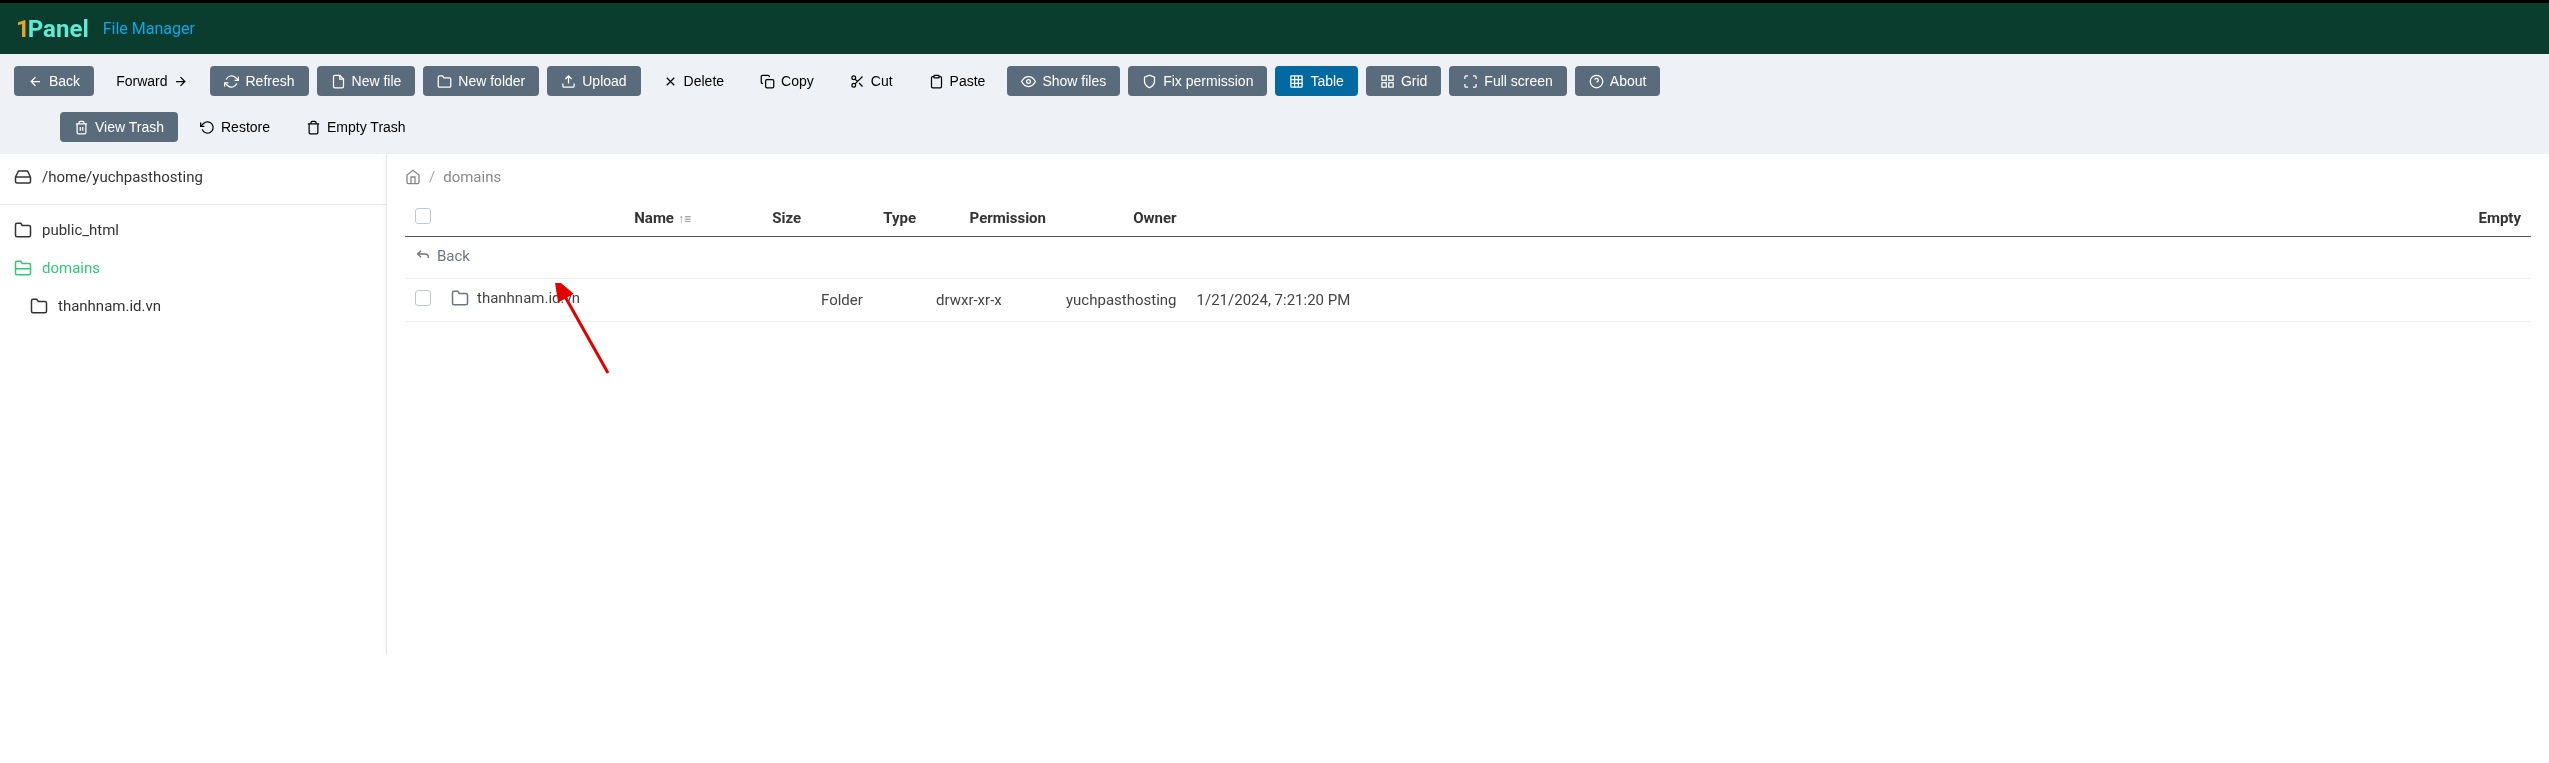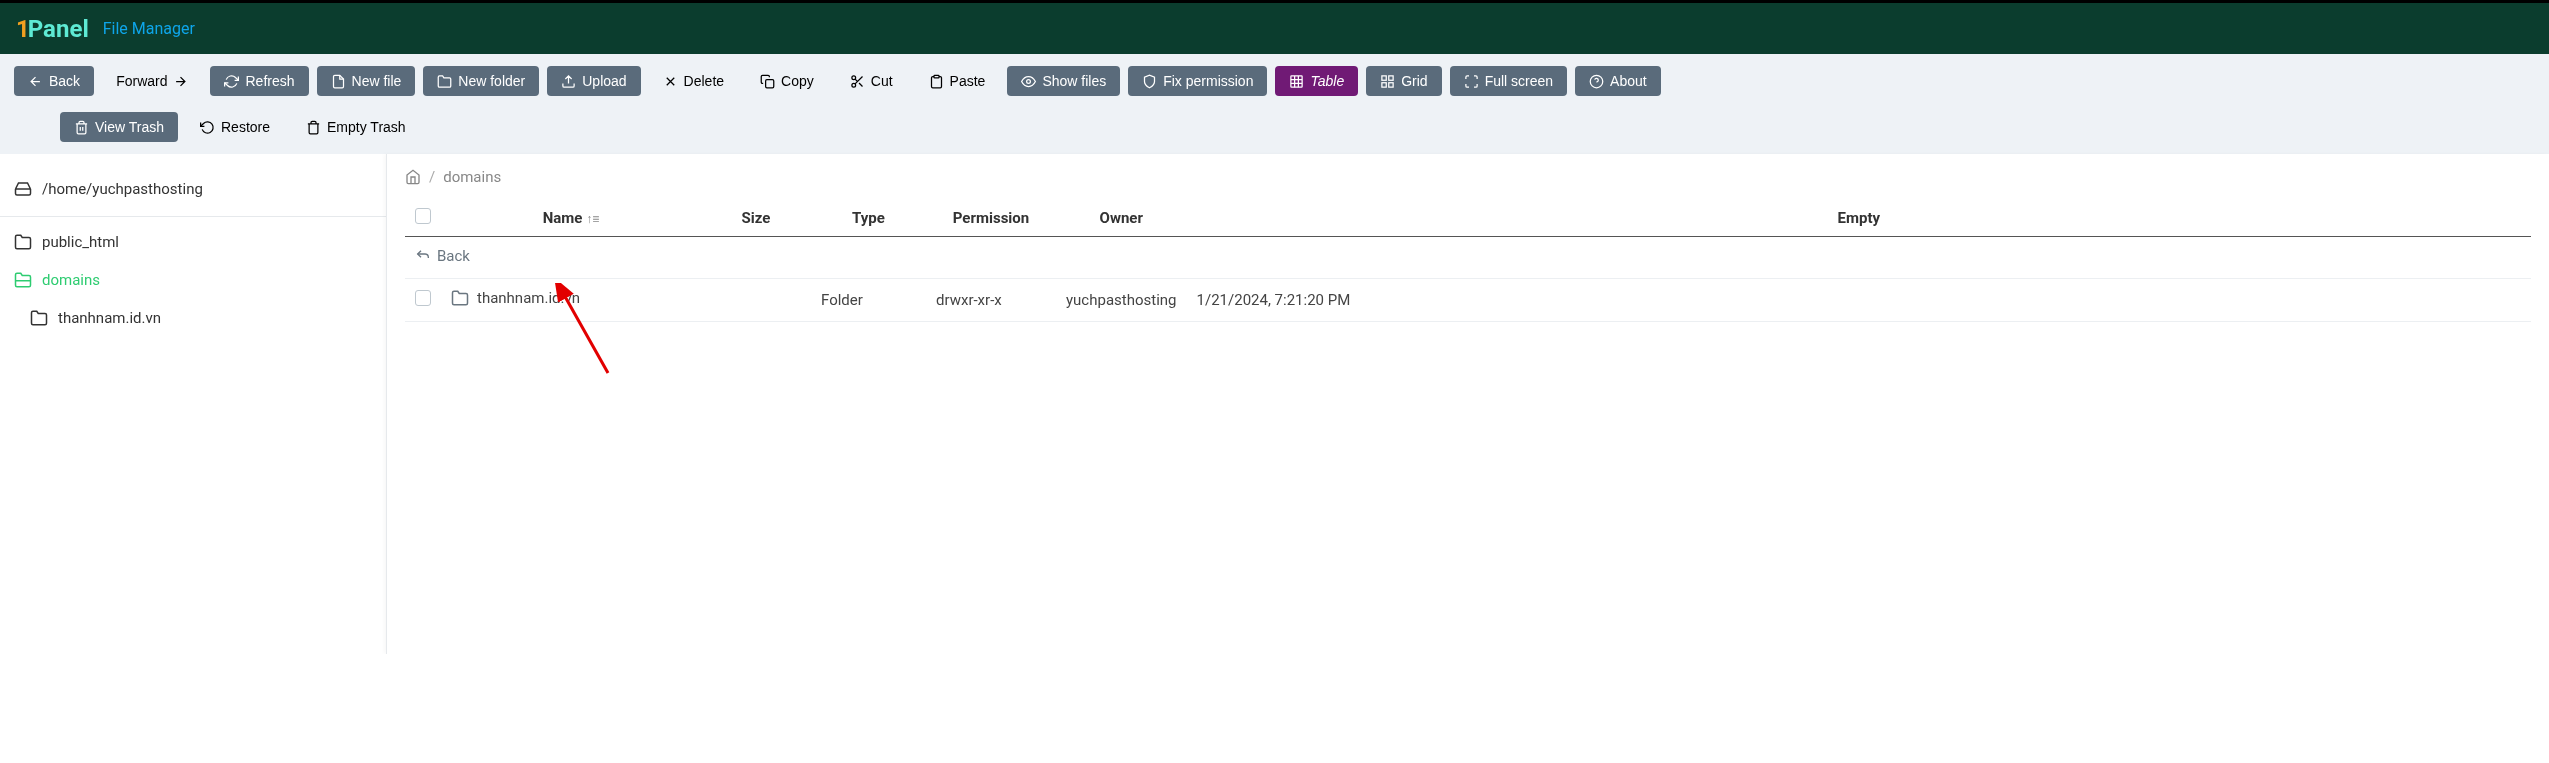--- a/index.html
+++ b/index.html
@@ -8,40 +8,40 @@
 .top-bar { background: #0b3d2e; height: 54px; display: flex; align-items: center; padding: 0 16px; gap: 14px; border-top: 3px solid #000; }
 .logo { display: flex; align-items: baseline; font-weight: 700; font-size: 24px; }
 .logo .one { color: #f0a020; }
 .logo .panel { color: #5eead4; margin-left: -2px; }
 .app-title { color: #0ea5e9; font-size: 16px; }
 
 .toolbar { background: #eef2f6; padding: 12px 14px; display: flex; flex-wrap: wrap; gap: 8px; align-items: center; }
 .btn { display: inline-flex; align-items: center; gap: 6px; padding: 7px 14px; border-radius: 4px; cursor: pointer; font-size: 14px; border: none; white-space: nowrap; }
 .btn.dark { background: #5a6b7b; color: #fff; }
 .btn.light { background: transparent; color: #000000; }
-.btn.green { background: #701a75; color: #fff; font-style: italic; }
+.btn.green { background: #0369a1; color: #fff; }
 .btn svg { width: 15px; height: 15px; flex-shrink: 0; }
 
 .toolbar-row2 { width: 100%; display: flex; gap: 8px; margin-top: 8px; margin-left: 46px; }
 
 .main { display: flex; }
-.sidebar { width: 386px; padding-top: 16px; }
+.sidebar { width: 386px; padding-top: 4px; }
 .path-root { display: flex; align-items: center; gap: 10px; padding: 10px 14px 18px 14px; border-bottom: 1px solid #e6e9ec; font-size: 15px; color: #333; }
 .tree { padding: 6px 0; }
 .tree-item { display: flex; align-items: center; gap: 10px; padding: 10px 14px; font-size: 15px; color: #333; cursor: pointer; }
 .tree-item.active { color: #2ecc71; }
 .tree-item.child { padding-left: 30px; }
 .tree-item svg { width: 18px; height: 18px; flex-shrink: 0; }
 
 .content { flex: 1; border-left: 1px solid #e6e9ec; padding: 14px 18px; min-height: 500px; background: #fff; box-shadow: -2px 0 4px rgba(0,0,0,0.03); }
 .breadcrumb { display: flex; align-items: center; gap: 8px; color: #888; font-size: 15px; padding-bottom: 14px; }
 .breadcrumb .sep { color: #aaa; }
 
 table { width: 100%; border-collapse: collapse; }
-thead th { text-align: center; font-weight: 700; padding: 8px 10px; border-bottom: 1px solid #555; font-size: 15px; }
+thead th { text-align: right; font-weight: 700; padding: 8px 10px; border-bottom: 1px solid #555; font-size: 15px; }
 tbody tr { border-bottom: 1px solid #eceff2; }
 tbody td { padding: 10px 10px; font-size: 15px; color: #444; }
 .back-row td { color: #6a7680; }
 .back-row a { color: #6a7680; text-decoration: none; display: inline-flex; align-items: center; gap: 6px; }
 .checkbox { width: 16px; height: 16px; border: 1.5px solid #bfc8cf; border-radius: 3px; display: inline-block; }
 
 .col-name { width: 260px; }
 .col-size { width: 110px; }
 .col-type { width: 115px; }
 .col-perm { width: 130px; }

